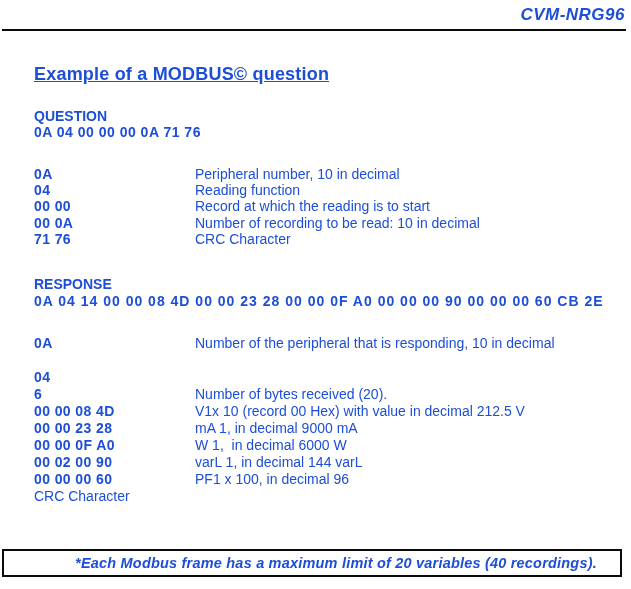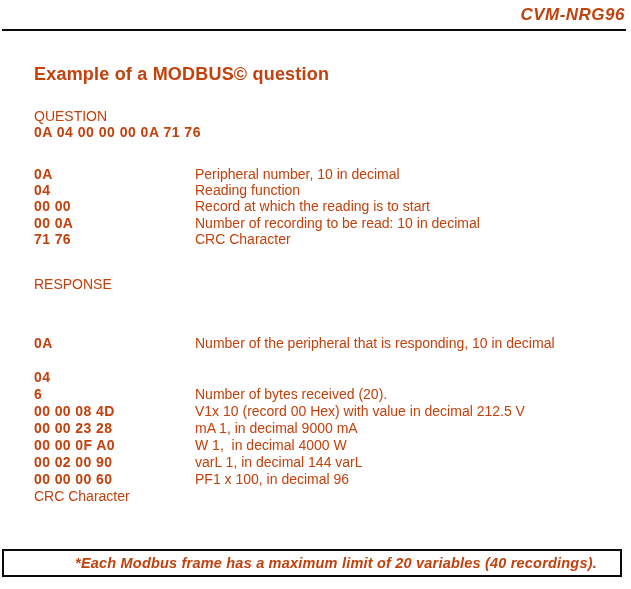--- a/index.html
+++ b/index.html
@@ -5,21 +5,21 @@
   html, body {
     margin: 0;
     padding: 0;
     background: #ffffff;
   }
   .page {
     position: relative;
     width: 631px;
     height: 589px;
     background: #ffffff;
-    color: #c2410c;
+    color: #1d4ed8;
     font-family: "Liberation Sans", "DejaVu Sans", sans-serif;
     overflow: hidden;
   }
   .header-model {
     position: absolute;
     top: 5px;
     right: 6px;
     font-size: 17px;
     font-weight: bold;
     font-style: italic;
@@ -33,27 +33,28 @@
     height: 2px;
     background: #0a0a0a;
   }
   .title {
     position: absolute;
     top: 64px;
     left: 34px;
     margin: 0;
     font-size: 18px;
     font-weight: bold;
+    text-decoration: underline;
     letter-spacing: 0.2px;
   }
   .section-label {
     position: absolute;
     left: 34px;
     font-size: 14px;
-    font-weight: normal;
+    font-weight: bold;
     line-height: 16px;
   }
   .frame-hex {
     position: absolute;
     left: 34px;
     font-size: 14px;
     font-weight: bold;
     line-height: 16px;
     white-space: nowrap;
   }
@@ -142,20 +143,21 @@
         <span class="desc">Number of recording to be read: 10 in decimal</span>
       </div>
       <div class="row">
         <span class="hex">71 76</span>
         <span class="desc">CRC Character</span>
       </div>
     </div>
 
   <div class="section-label r-label">RESPONSE</div>
 
+  <div class="frame-hex r-frame">0A 04 14 00 00 08 4D 00 00 23 28 00 00 0F A0 00 00 00 90 00 00 00 60 CB 2E</div>
 
   <div class="byte-table r-table">
       <div class="row">
         <span class="hex">0A</span>
         <span class="desc">Number of the peripheral that is responding, 10 in decimal</span>
       </div>
       <div class="row">
         <span class="hex"></span>
         <span class="desc"></span>
       </div>
@@ -169,21 +171,21 @@
       <div class="row">
         <span class="hex">00 00 08 4D</span>
         <span class="desc">V1x 10 (record 00 Hex) with value in decimal 212.5 V</span>
       </div>
       <div class="row">
         <span class="hex">00 00 23 28</span>
         <span class="desc">mA 1, in decimal 9000 mA</span>
       </div>
       <div class="row">
         <span class="hex">00 00 0F A0</span>
-        <span class="desc">W 1,  in decimal 4000 W</span>
+        <span class="desc">W 1,  in decimal 6000 W</span>
       </div>
       <div class="row">
         <span class="hex">00 02 00 90</span>
         <span class="desc">varL 1, in decimal 144 varL</span>
       </div>
       <div class="row">
         <span class="hex">00 00 00 60</span>
         <span class="desc">PF1 x 100, in decimal 96</span>
       </div>
       <div class="row">

